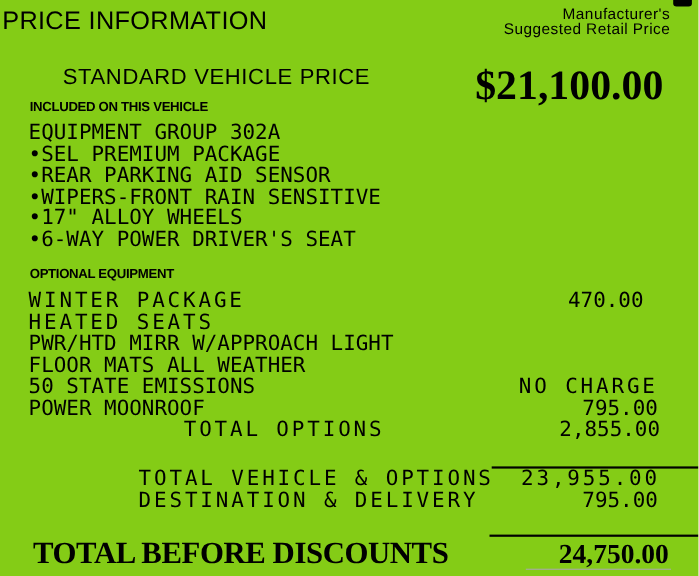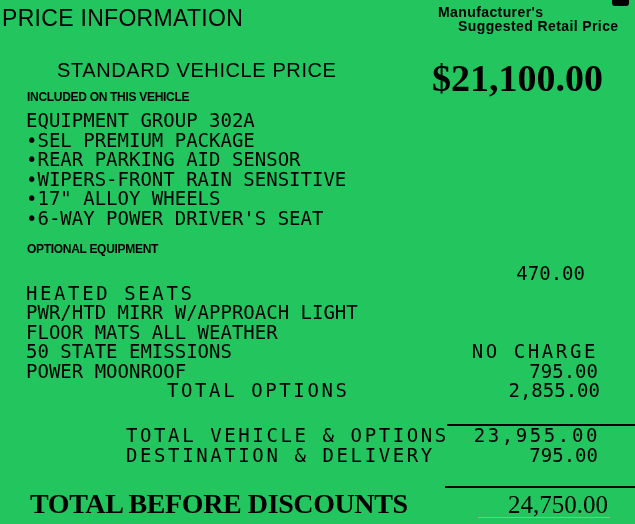--- a/index.html
+++ b/index.html
@@ -1,39 +1,40 @@
 <!DOCTYPE html>
 <html><head>
 <meta charset="utf-8">
 <style>
   html, body { margin: 0; padding: 0; background: #ffffff; }
   #doc {
     position: relative;
     width: 635px;
     height: 524px;
-    background: #22c55e;
+    background: #84cc16;
     color: #000000;
     overflow: hidden;
     font-family: "Liberation Sans", sans-serif;
   }
   .abs { position: absolute; }
 
   
   .page-title {
     top: 6px; left: 2px;
     font-size: 23px; line-height: 24px;
     letter-spacing: 0.3px;
     white-space: nowrap;
   }
   .msrp-head {
     top: 6px; left: 438px;
-    font-size: 14px; font-weight: bold;
+    font-size: 14px; font-weight: normal;
     line-height: 13.5px;
     letter-spacing: 0.4px;
     white-space: nowrap;
+    text-align: right;
   }
   .msrp-line2 { margin-left: 20px; }
 
   
   .std-label {
     top: 59px; left: 57px;
     font-size: 20px; letter-spacing: 0.6px;
     white-space: nowrap;
   }
   .std-amount {
@@ -79,21 +80,21 @@
   .grand-label {
     top: 488px; left: 30px;
     font-family: "Liberation Serif", serif;
     font-weight: bold; font-size: 28px;
     letter-spacing: -0.4px;
     white-space: nowrap;
   }
   .grand-amount {
     top: 491px; right: 27px;
     font-family: "Liberation Serif", serif;
-    font-weight: normal; font-size: 25px;
+    font-weight: bold; font-size: 25px;
     white-space: nowrap;
   }
 
   
   .corner-mark {
     top: 0; left: 612px; width: 17px; height: 6px;
     background: #000; border-radius: 0 0 3px 3px;
   }
 </style>
 </head>
@@ -129,20 +130,21 @@
       <span class="lbl">•WIPERS-FRONT RAIN SENSITIVE</span>
     </div>
     <div class="mrow" style="top:188px">
       <span class="lbl">•17" ALLOY WHEELS</span>
     </div>
     <div class="mrow" style="top:208px">
       <span class="lbl">•6-WAY POWER DRIVER'S SEAT</span>
     </div>
 
     <div class="mrow" style="top:263px">
+      <span class="lbl wide">WINTER PACKAGE</span>
       <span class="amt amt-c">470.00</span>
     </div>
     <div class="mrow" style="top:283px">
       <span class="lbl wide">HEATED SEATS</span>
     </div>
     <div class="mrow" style="top:322px">
       <span class="lbl">FLOOR MATS ALL WEATHER</span>
     </div>
     <div class="mrow" style="top:302px">
       <span class="lbl">PWR/HTD MIRR W/APPROACH LIGHT</span>

